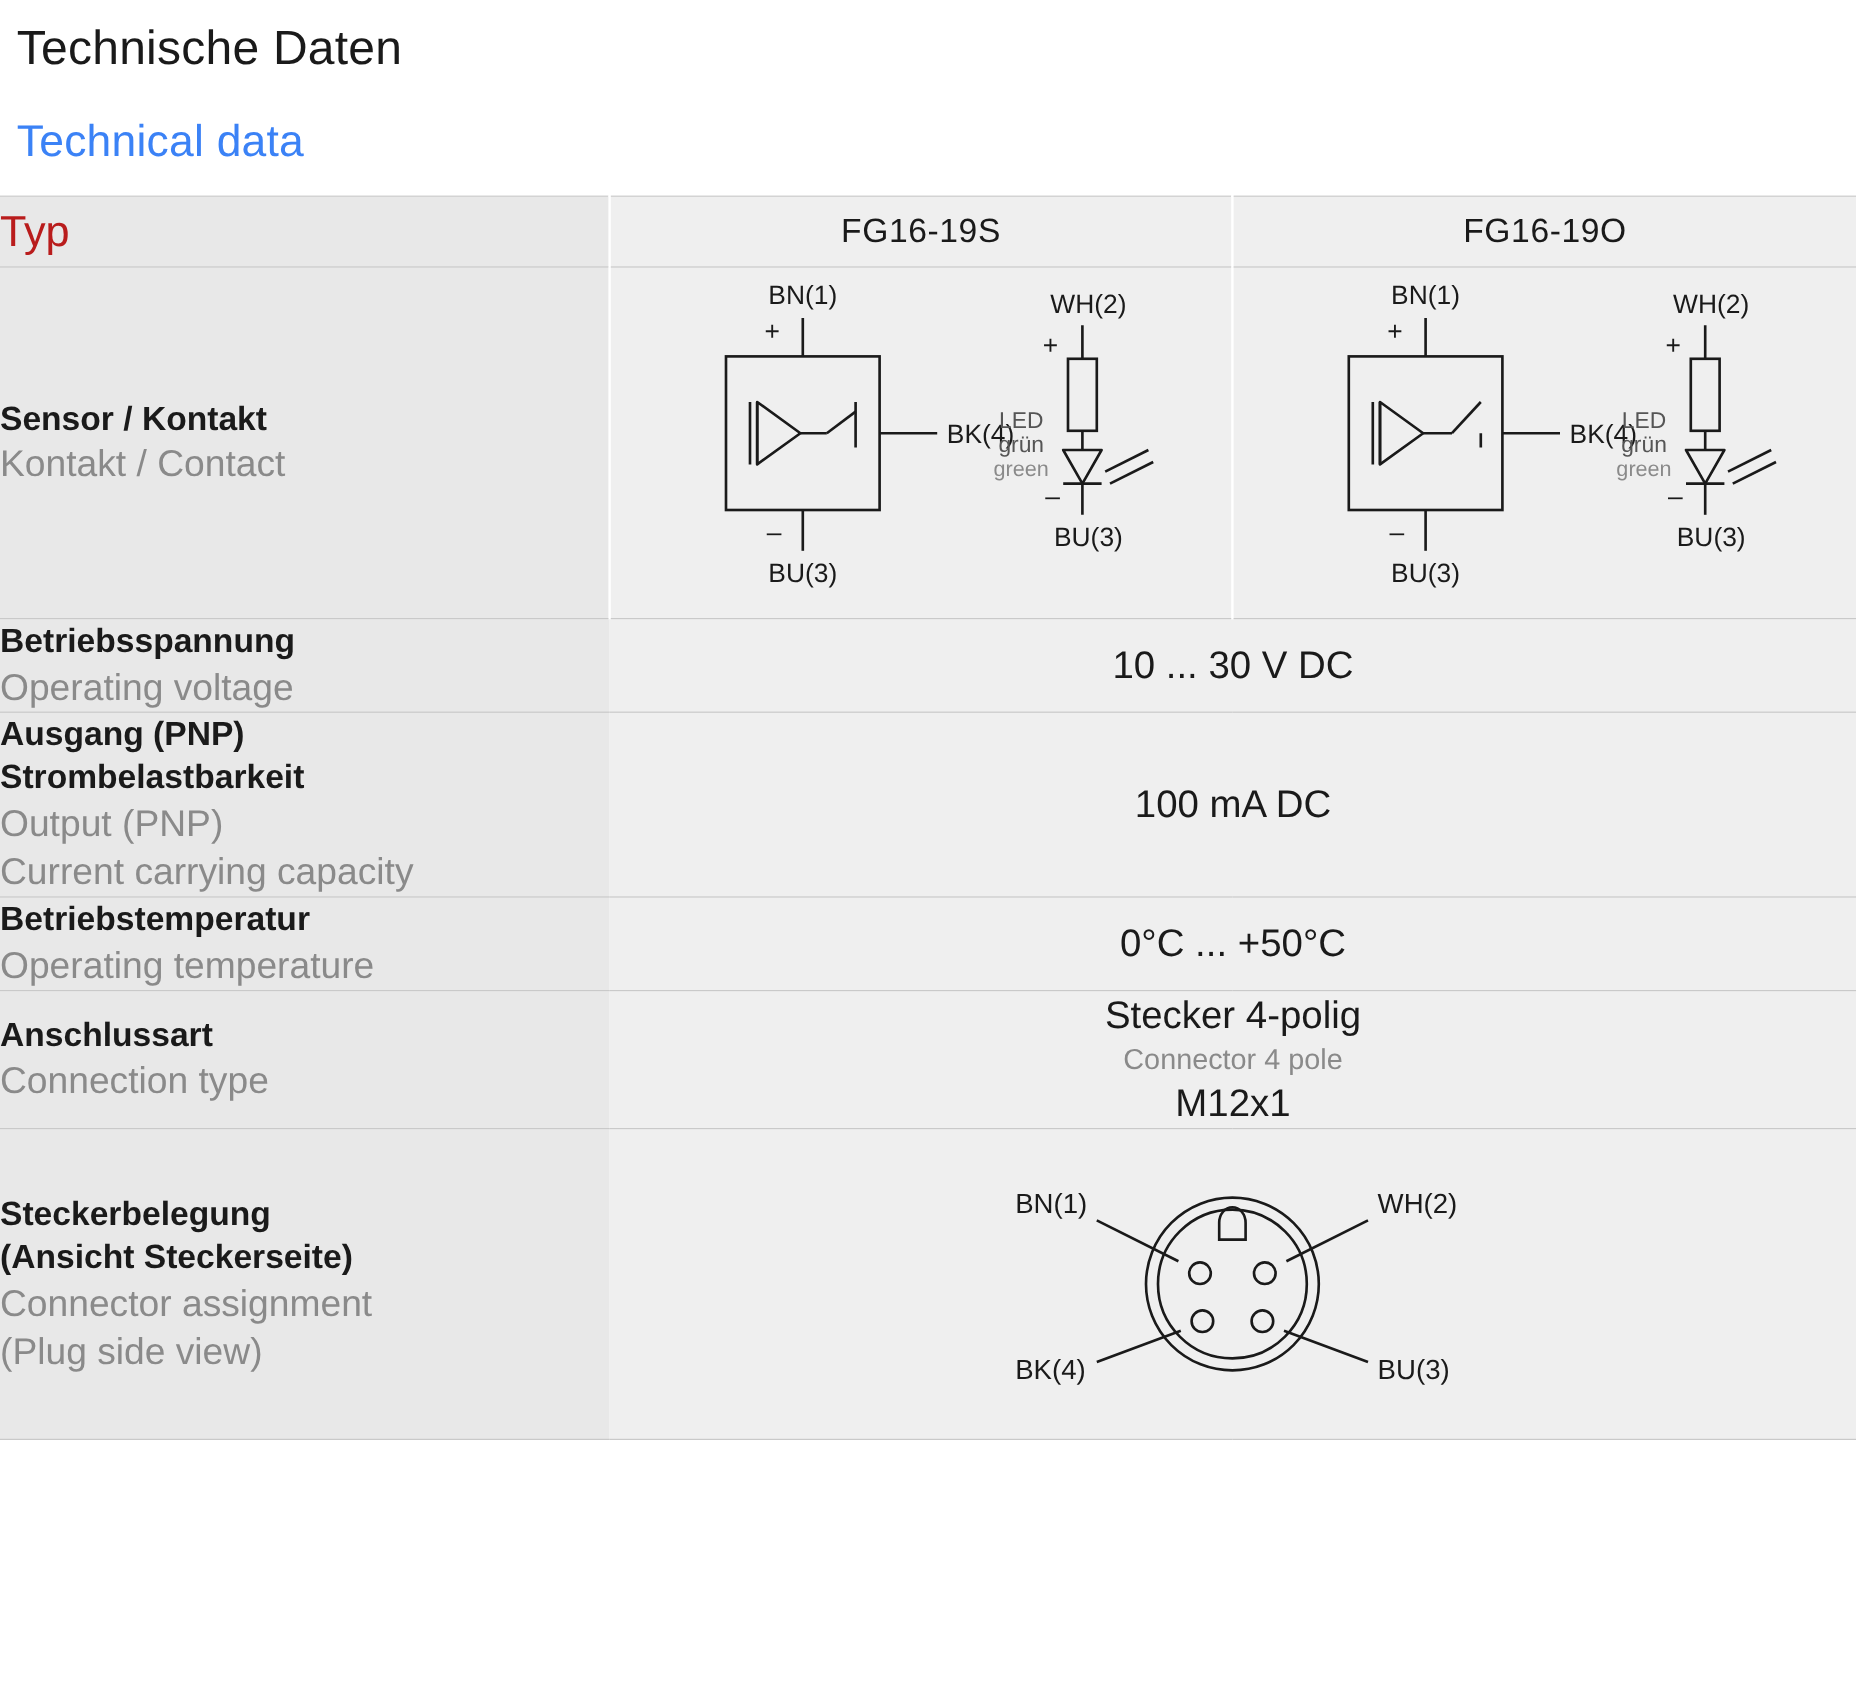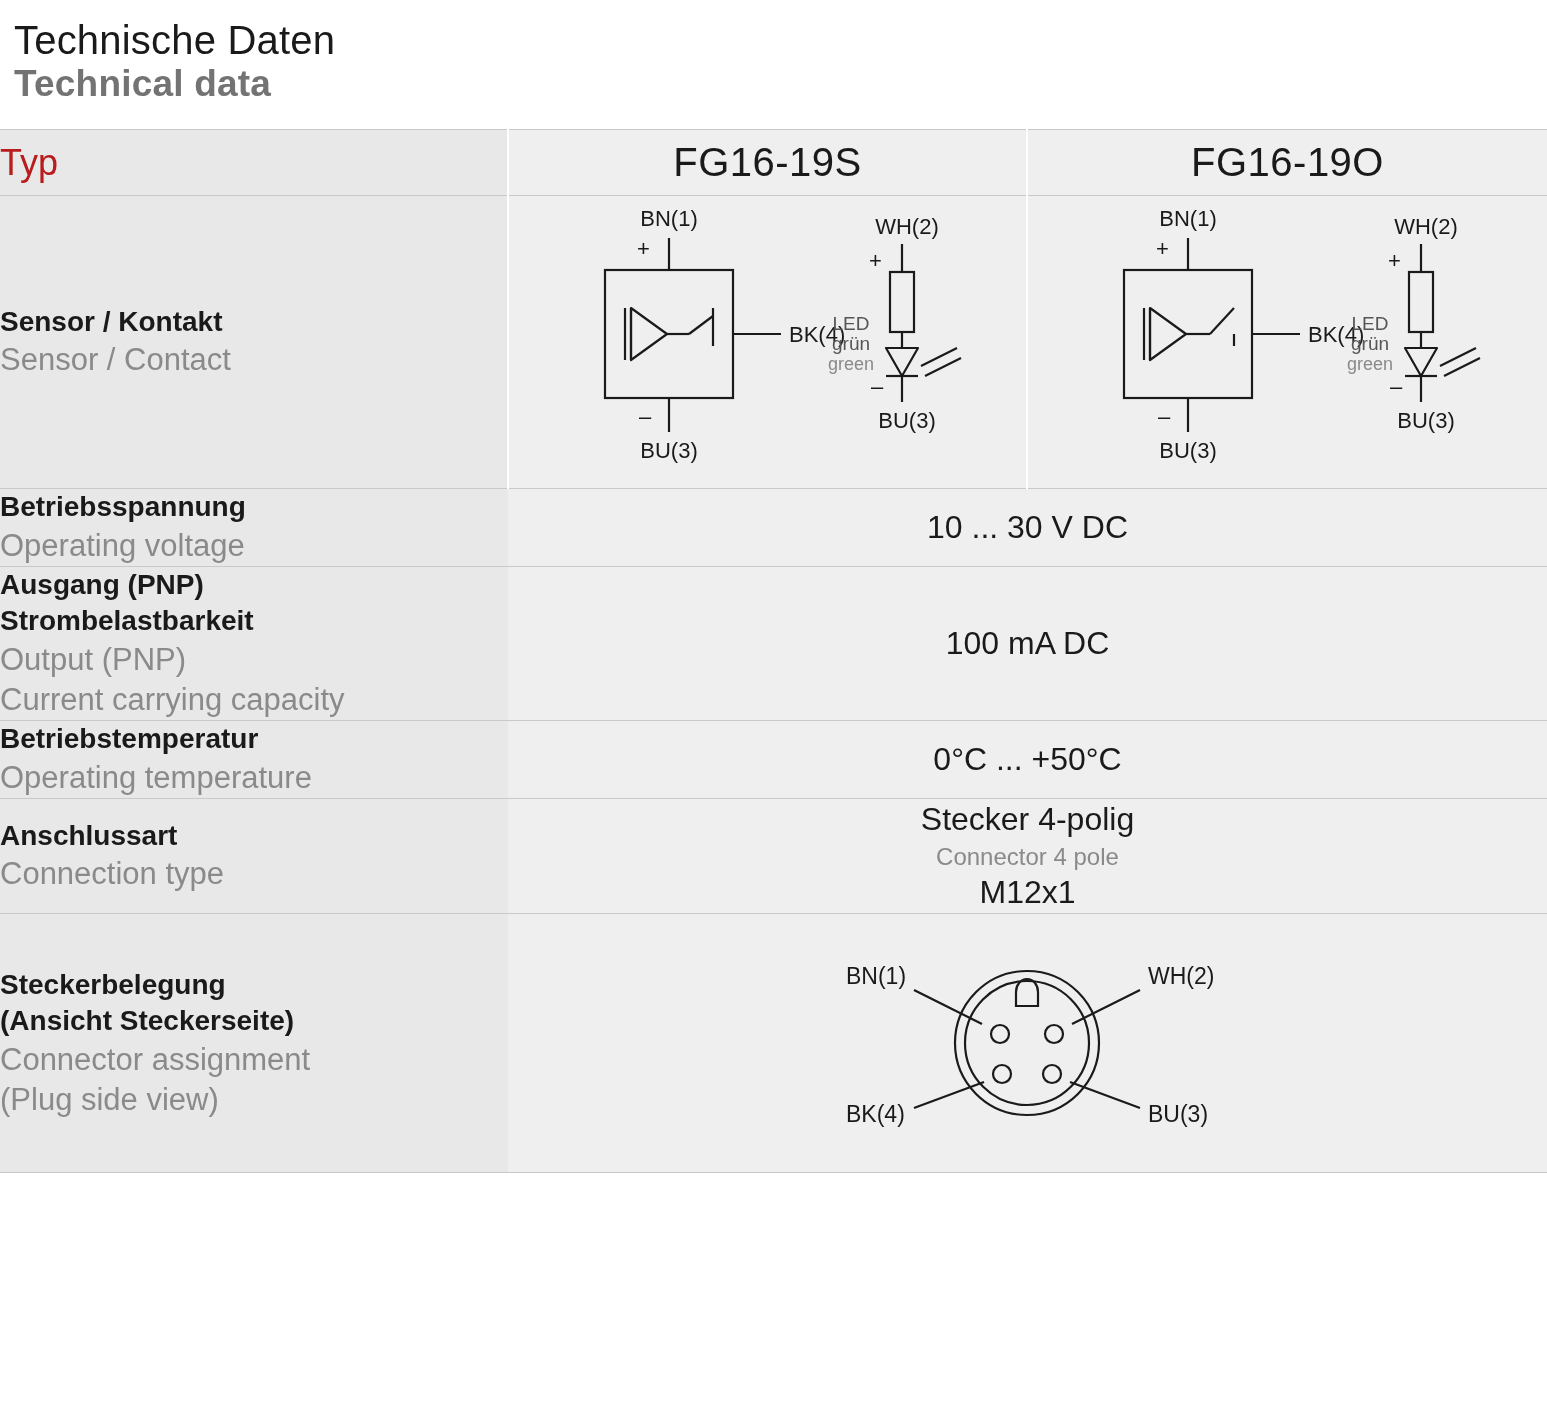--- a/index.html
+++ b/index.html
@@ -25,24 +25,25 @@
   }
   .title-de {
     font-size: 40px;
     font-weight: 400;
     color: #1a1a1a;
     line-height: 1.12;
     letter-spacing: 0.2px;
   }
   .title-en {
     font-size: 37px;
-    font-weight: 700;
-    color: #737373;
+    font-weight: 400;
+    color: #3b82f6;
     line-height: 1.15;
     letter-spacing: 0.2px;
+    margin-top: 34px;
   }
   table.data {
     width: 1547px;
     border-collapse: collapse;
     table-layout: fixed;
     margin-top: 24px;
   }
   table.data td {
     vertical-align: middle;
     padding: 0;
@@ -71,21 +72,21 @@
   }
   .typ-row .label-cell {
     padding-top: 8px;
     padding-bottom: 8px;
   }
   .typ-label {
     font-size: 36px;
     color: #b91c1c;
   }
   .typ-head {
-    font-size: 40px;
+    font-size: 28px;
     color: #1a1a1a;
     letter-spacing: 0.5px;
     padding: 10px 0;
   }
   .val-de {
     font-size: 32px;
     color: #1a1a1a;
     line-height: 1.30;
   }
   .val-en {
@@ -130,21 +131,21 @@
           <div class="typ-head">FG16-19S</div>
         </td>
         <td class="val-cell divider-white">
           <div class="typ-head">FG16-19O</div>
         </td>
       </tr>
 
       <tr>
         <td class="label-cell">
           <div class="de">Sensor / Kontakt</div>
-          <div class="en">Sensor / Contact</div>
+          <div class="en">Kontakt / Contact</div>
         </td>
 
         <td class="val-cell schematic-cell divider-white">
           <svg width="519" height="292" viewBox="0 0 519 292">
             <g fill="none" stroke="#1a1a1a" stroke-width="2.2">
 
               <rect x="96" y="74" width="128" height="128"></rect>
 
               <line x1="160" y1="74" x2="160" y2="42"></line>
 

